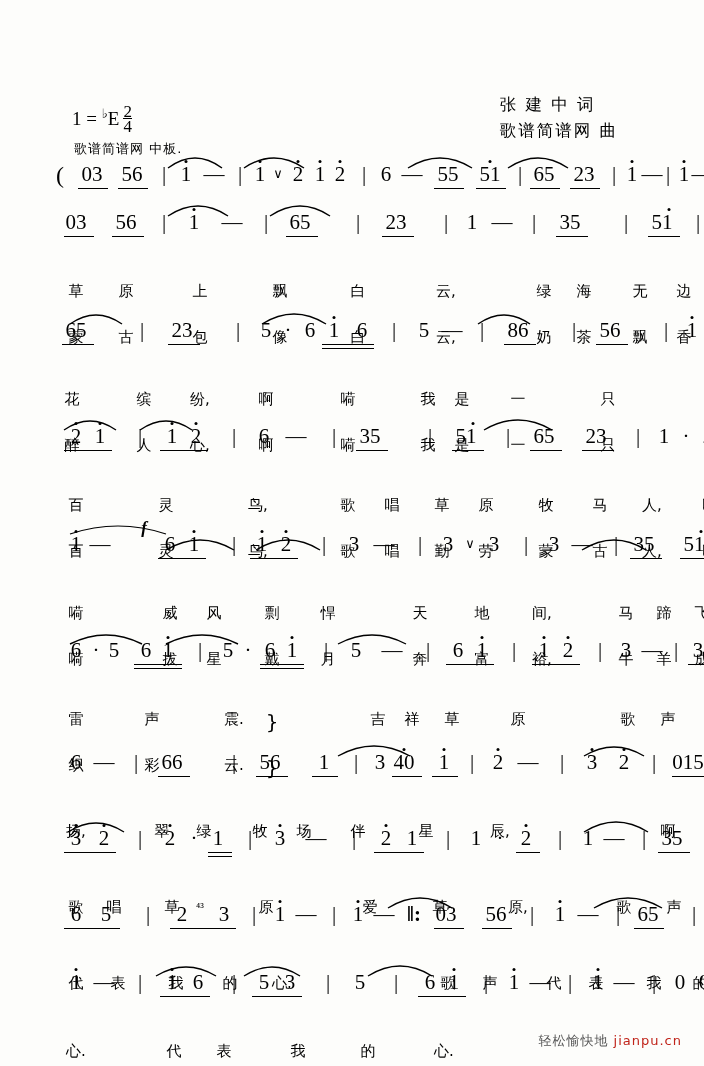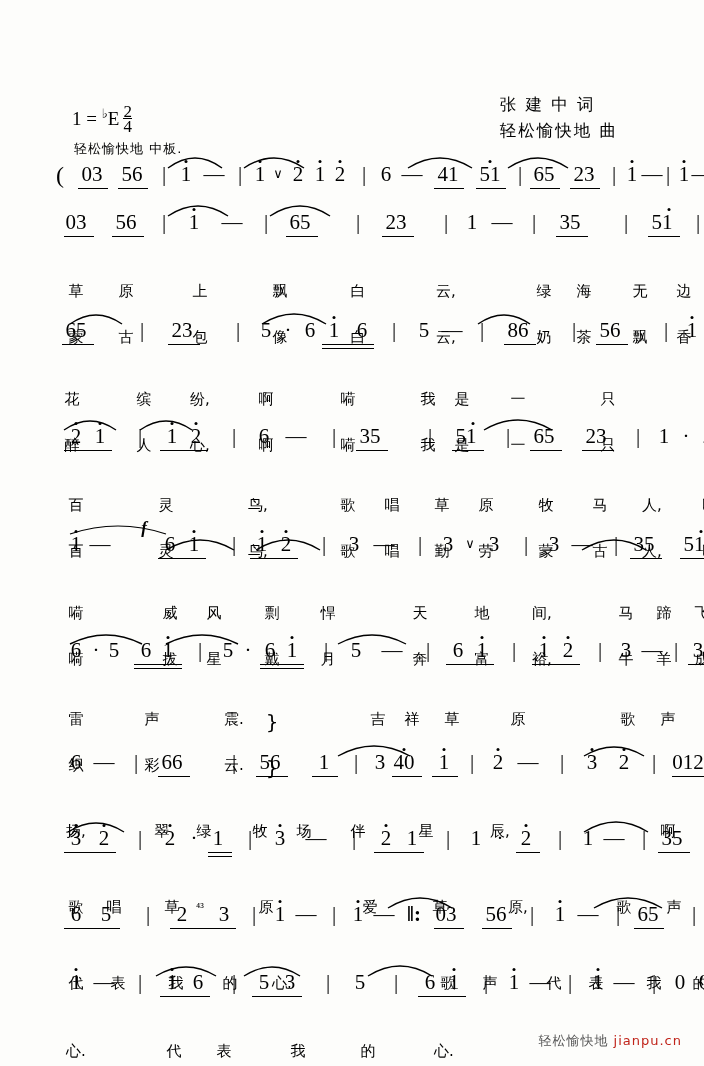--- a/index.html
+++ b/index.html
@@ -144,32 +144,32 @@
   }
 </style>
 </head>
 <body>
 
 <div class="page">
 
 
   <div class="credits">
     <div>张 建 中 词</div>
-    <div>轻松愉快地 曲</div>
+    <div>歌谱简谱网 曲</div>
   </div>
 
   <div class="keysig">
     <span>1&nbsp;=&nbsp;<span class="flat">♭</span>E</span>
     <span class="meter">
       <span class="num">2</span>
       <span class="den">4</span>
     </span>
   </div>
 
-  <div class="tempo">轻松愉快地  中板.</div>
+  <div class="tempo">歌谱简谱网  中板.</div>
 
   <div class="line" style="top:162px;">
     <svg class="slurlayer" viewBox="0 0 620 26">
       <path d="M120 22 Q147 2 174 22" fill="none" stroke="#000" stroke-width="1.4"></path>
       <path d="M196 22 Q226 2 256 22" fill="none" stroke="#000" stroke-width="1.4"></path>
       <path d="M360 22 Q392 2 424 22" fill="none" stroke="#000" stroke-width="1.4"></path>
       <path d="M460 22 Q490 2 520 22" fill="none" stroke="#000" stroke-width="1.4"></path>
     </svg>
     <div class="notes">
       <span class="n paren" style="left:12px;">(</span>
@@ -180,21 +180,21 @@
       <span class="n" style="left:166px;">—</span>
       <span class="n" style="left:192px;">|</span>
       <span class="n" style="left:212px;">1</span>
       <span class="n" style="left:230px;font-size:13px;top:4px;">∨</span>
       <span class="n" style="left:250px;">2</span>
       <span class="n" style="left:272px;">1</span>
       <span class="n" style="left:292px;">2</span>
       <span class="n" style="left:316px;">|</span>
       <span class="n" style="left:338px;">6</span>
       <span class="n" style="left:364px;">—</span>
-      <span class="n" style="left:400px;">41</span>
+      <span class="n" style="left:400px;">55</span>
       <span class="n" style="left:442px;">51</span>
       <span class="n" style="left:472px;">|</span>
       <span class="n" style="left:496px;">65</span>
       <span class="n" style="left:536px;">23</span>
       <span class="n" style="left:566px;">|</span>
       <span class="n" style="left:584px;">1</span>
       <span class="n" style="left:604px;">—</span>
       <span class="n" style="left:620px;">|</span>
       <span class="n" style="left:636px;">1</span>
       <span class="n" style="left:654px;">—</span>
@@ -551,21 +551,21 @@
       <span class="n" style="left:332px;">3</span>
       <span class="n" style="left:356px;">40</span>
       <span class="n" style="left:396px;">1</span>
       <span class="n" style="left:424px;">|</span>
       <span class="n" style="left:450px;">2</span>
       <span class="n" style="left:480px;">—</span>
       <span class="n" style="left:514px;">|</span>
       <span class="n" style="left:544px;">3</span>
       <span class="n" style="left:576px;">2</span>
       <span class="n" style="left:606px;">|</span>
-      <span class="n" style="left:640px;">012</span>
+      <span class="n" style="left:640px;">015</span>
       <span class="dot-above" style="left:396px;top:-2px;"></span>
       <span class="dot-above" style="left:450px;top:-2px;"></span>
       <span class="dot-above" style="left:356px;top:-2px;"></span>
       <span class="dot-above" style="left:544px;top:-2px;"></span>
       <span class="dot-above" style="left:576px;top:-2px;"></span>
       <span class="beam" style="left:110px;width:32px;top:26px;"></span>
       <span class="beam" style="left:208px;width:32px;top:26px;"></span>
       <span class="beam" style="left:264px;width:26px;top:26px;"></span>
       <span class="beam" style="left:344px;width:30px;top:26px;"></span>
       <span class="beam" style="left:384px;width:26px;top:26px;"></span>

